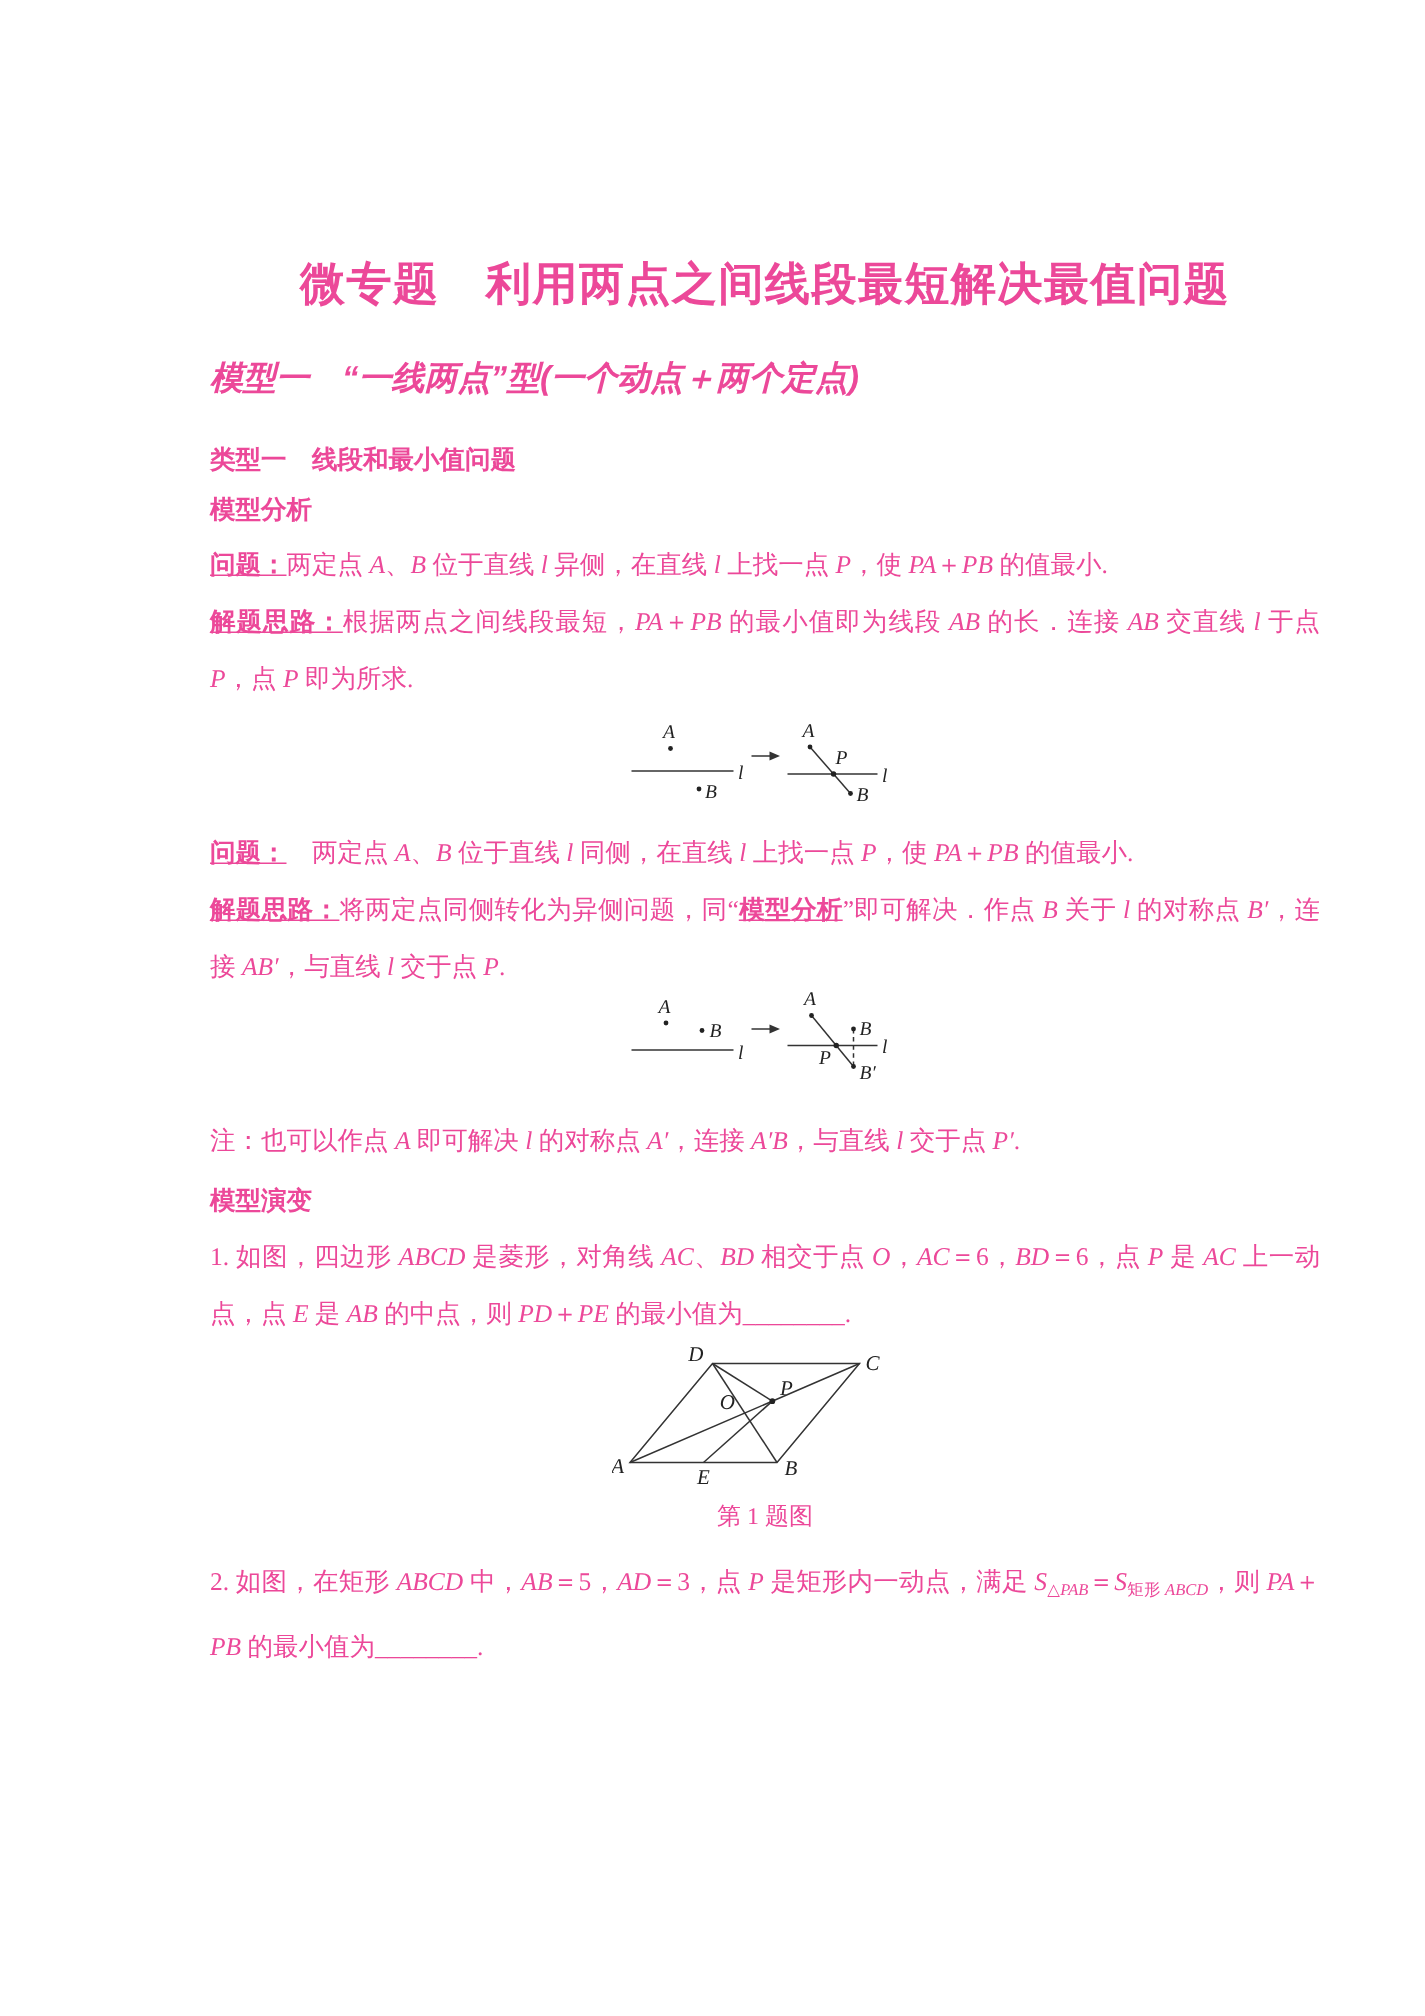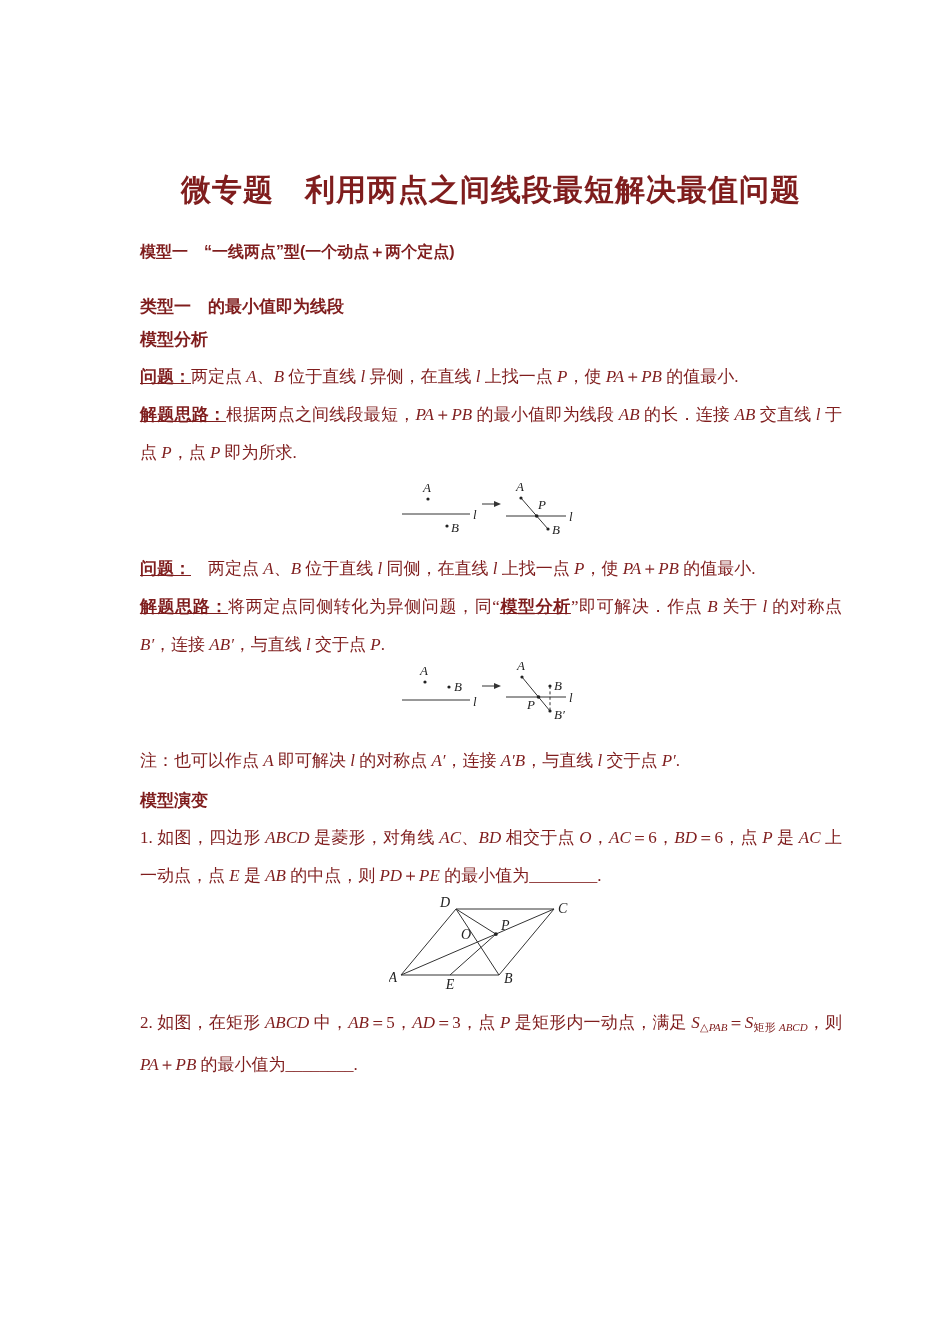--- a/index.html
+++ b/index.html
@@ -1,36 +1,37 @@
 <!DOCTYPE html>
 <html><head>
 <meta charset="utf-8">
 <style>
   html,body{margin:0;padding:0;background:#ffffff;}
   .page{
     position:relative;
     width:950px;height:1344px;
     box-sizing:border-box;
-    padding:170px 108px 0 140px;
+    padding:170px 70px 0 140px;
     background:#ffffff;
-    color:#7f1d1d;
+    color:#ec4899;
     font-family:"Liberation Serif", serif;
     font-size:17px;
     overflow:hidden;
   }
   h1.doc-title{
     font-family:"Liberation Sans", sans-serif;
     font-size:30px;line-height:40px;
     font-weight:700;text-align:center;
     margin:0;letter-spacing:1px;
   }
   h2.model-heading{
     font-family:"Liberation Sans", sans-serif;
-    font-size:16px;line-height:30px;font-weight:700;
+    font-size:22px;line-height:30px;font-weight:700;
     margin:27px 0 0 0;
+    font-style:italic;
   }
   h3.type-heading{
     font-family:"Liberation Sans", sans-serif;
     font-size:17px;line-height:24px;font-weight:700;
     margin:28px 0 0 0;
   }
   h4.block-heading{
     font-family:"Liberation Sans", sans-serif;
     font-size:17px;line-height:24px;font-weight:700;
     margin:9px 0 0 0;
@@ -65,21 +66,21 @@
 </style>
 </head>
 <body>
 
 <div class="page">
 
   <h1 class="doc-title">微专题　利用两点之间线段最短解决最值问题</h1>
 
   <h2 class="model-heading">模型一　“一线两点”型(一个动点＋两个定点)</h2>
 
-  <h3 class="type-heading">类型一　的最小值即为线段</h3>
+  <h3 class="type-heading">类型一　线段和最小值问题</h3>
 
   <h4 class="block-heading">模型分析</h4>
 
   <p class="body-par"><span class="seg-b">问题：</span><span>两定点 </span><span class="seg-i">A</span><span>、</span><span class="seg-i">B</span><span> 位于直线 </span><span class="seg-i">l</span><span> 异侧，在直线 </span><span class="seg-i">l</span><span> 上找一点 </span><span class="seg-i">P</span><span>，使 </span><span class="seg-i">PA</span><span>＋</span><span class="seg-i">PB</span><span> 的值最小.</span></p>
   <p class="body-par tight"><span class="seg-b">解题思路：</span><span>根据两点之间线段最短，</span><span class="seg-i">PA</span><span>＋</span><span class="seg-i">PB</span><span> 的最小值即为线段 </span><span class="seg-i">AB</span><span> 的长．连接 </span><span class="seg-i">AB</span><span> 交直线 </span><span class="seg-i">l</span><span> 于点 </span><span class="seg-i">P</span><span>，点 </span><span class="seg-i">P</span><span> 即为所求.</span></p>
 
   <div class="figure">
     <svg width="186" height="70" viewBox="0 0 186 70">
 
       <line class="stroke" x1="4" y1="40" x2="72" y2="40"></line>
@@ -155,17 +156,18 @@
       <circle class="dot" cx="106.9" cy="37.1" r="1.9"></circle>
 
       <text class="lbl-lg" x="8" y="85" text-anchor="end">A</text>
       <text class="lbl-lg" x="115" y="86">B</text>
       <text class="lbl-lg" x="169" y="16">C</text>
       <text class="lbl-lg" x="61" y="10" text-anchor="end">D</text>
       <text class="lbl-lg" x="61" y="92" text-anchor="middle">E</text>
       <text class="lbl-lg" x="82" y="42" text-anchor="end">O</text>
       <text class="lbl-lg" x="112" y="33">P</text>
     </svg>
+    <div class="fig-caption">第 1 题图</div>
   </div>
 
   <p class="body-par" style="margin-top:12px;"><span>2. 如图，在矩形 </span><span class="seg-i">ABCD</span><span> 中，</span><span class="seg-i">AB</span><span>＝5，</span><span class="seg-i">AD</span><span>＝3，点 </span><span class="seg-i">P</span><span> 是矩形内一动点，满足 </span><span class="seg-i">S</span><span class="seg-sub">△</span><span class="seg-sub seg-i">PAB</span><span>＝</span><span class="seg-i">S</span><span class="seg-sub">矩形 </span><span class="seg-sub seg-i">ABCD</span><span>，则 </span><span class="seg-i">PA</span><span>＋</span><span class="seg-i">PB</span><span> 的最小值为________.</span></p>
 
 </div>
 
 </body></html>

